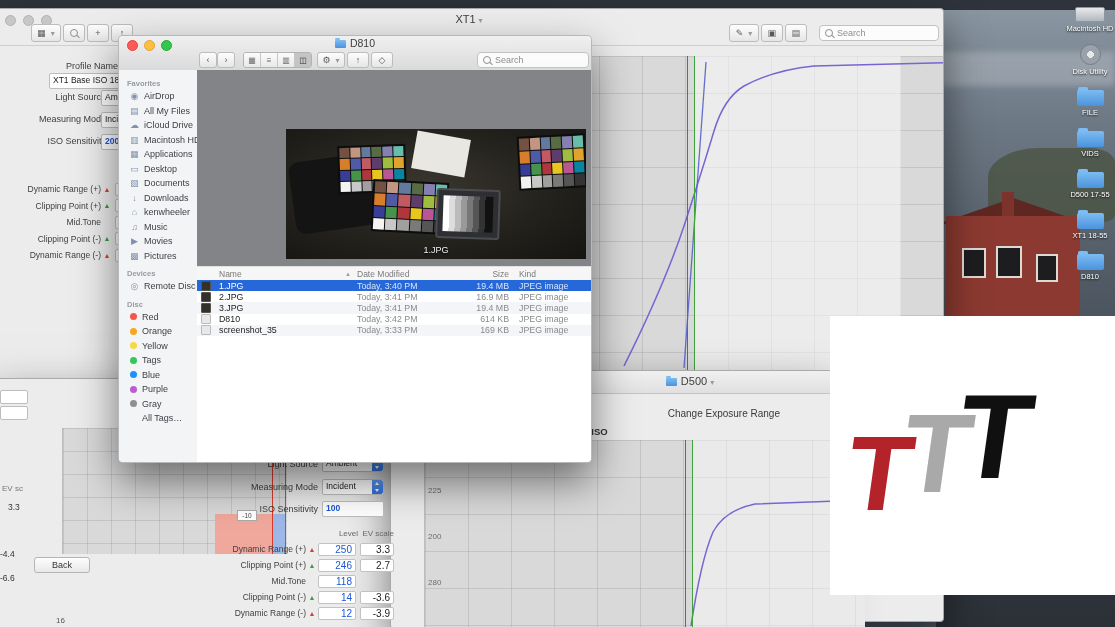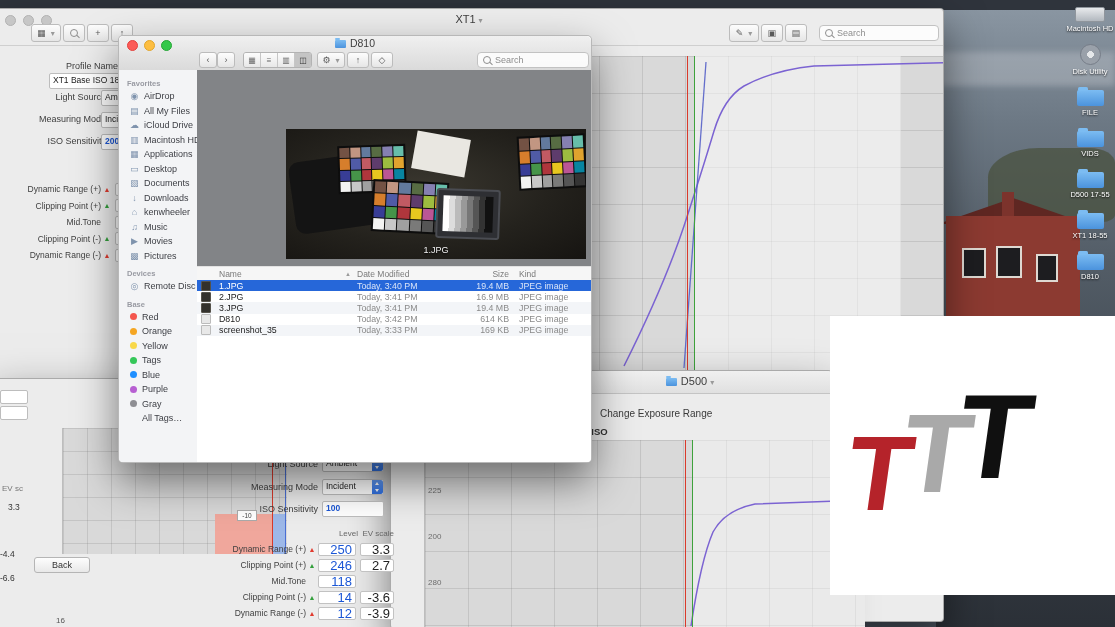--- a/index.html
+++ b/index.html
@@ -67,21 +67,21 @@
     background-image:linear-gradient(rgba(110,110,110,.20) 1px,transparent 1px),
                      linear-gradient(90deg,rgba(110,110,110,.20) 1px,transparent 1px);
     background-size:43px 37px;border-left:1px solid #bdbdbd;margin-left:34px;}
   .vline{position:absolute;top:0;bottom:0;width:1px;}
   .gb-lab{position:absolute;left:3px;font-size:8px;color:#6d6d6d;}
 
   
   .t-row{display:flex;align-items:center;height:16px;}
   .t-label{width:126px;text-align:right;font-size:8.5px;color:#3e3e3e;}
   .t-box{width:30px;height:11px;background:#fff;border:1px solid #c2c2c2;border-radius:2px;
-    font-size:13px;line-height:11px;text-align:right;padding:0 3px;}
+    font-size:10px;line-height:11px;text-align:right;padding:0 3px;}
   .t-box.ev{width:26px;margin-left:4px;color:#222;}
   .t-box.lvl{color:#1a56d6;}
   .t-box:empty{visibility:hidden;}
 
   
   .fchrome{position:absolute;left:0;top:0;right:0;height:34px;
     background:linear-gradient(#f0f0f0,#dadada);border-bottom:1px solid #b5b5b5;border-radius:5px 5px 0 0;}
   .seg{position:absolute;display:flex;border:1px solid #b3b3b3;border-radius:3px;overflow:hidden;height:14px;}
   .seg span{width:16px;display:flex;align-items:center;justify-content:center;font-size:8px;color:#666;
     background:linear-gradient(#fcfcfc,#e8e8e8);border-left:1px solid #c6c6c6;}
@@ -262,21 +262,21 @@
       <span class="tl grey"></span>
       <span class="tl grey"></span>
     </div>
   </div>
 
   <div class="abs" style="left:0;top:0;width:1115px;height:627px;z-index:3;pointer-events:none;">
 
     <div class="abs wtitle" style="left:630px;top:375px;width:120px;text-align:center;">
       <span class="minifolder"></span><span>D500</span><span class="chev">▾</span>
     </div>
-    <div class="abs" style="left:600px;top:408px;width:180px;text-align:left;font-size:10px;color:#3a3a3a;">Change Exposure Range</div>
+    <div class="abs" style="left:600px;top:408px;width:180px;text-align:right;font-size:10px;color:#3a3a3a;">Change Exposure Range</div>
     <div class="abs" style="left:566px;top:426px;font-size:9.5px;font-weight:bold;color:#333;">Base ISO</div>
 
     <div class="fieldbox" style="left:0;top:390px;width:20px;height:10px;"></div>
     <div class="fieldbox" style="left:0;top:406px;width:20px;height:10px;"></div>
     <div class="frag" style="left:2px;top:484px;color:#777;font-size:8px;">EV sc</div>
     <div class="frag" style="left:8px;top:502px;">3.3</div>
     <div class="frag" style="left:0;top:549px;">-4.4</div>
     <div class="frag" style="left:0;top:573px;">-6.6</div>
     <div class="frag" style="left:56px;top:616px;color:#555;font-size:8px;">16</div>
 
@@ -449,21 +449,21 @@
           </div>
         </div>
       <div class="sb-h">Devices</div>
       <div>
 
       <div class="sb-item">
             <span class="sb-ico">◎</span>
             <span>Remote Disc</span>
           </div>
         </div>
-      <div class="sb-h">Base</div>
+      <div class="sb-h">Disc</div>
       <div>
 
       <div class="sb-item">
             <span class="tag-dot" style="background: rgb(244, 86, 78);"></span>
             <span>Red</span>
           </div>
           <div class="sb-item">
             <span class="tag-dot" style="background: rgb(245, 166, 35);"></span>
             <span>Orange</span>
           </div>

